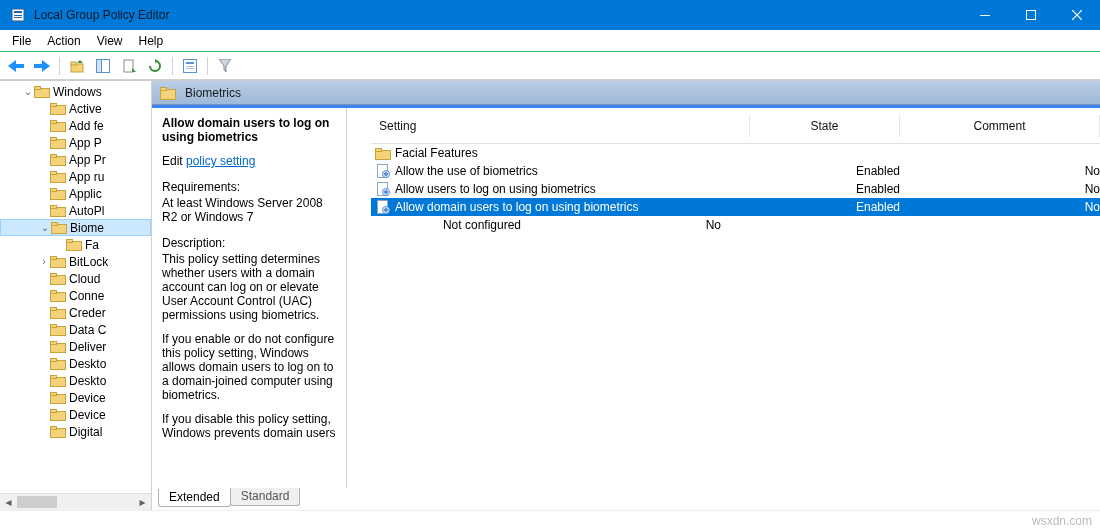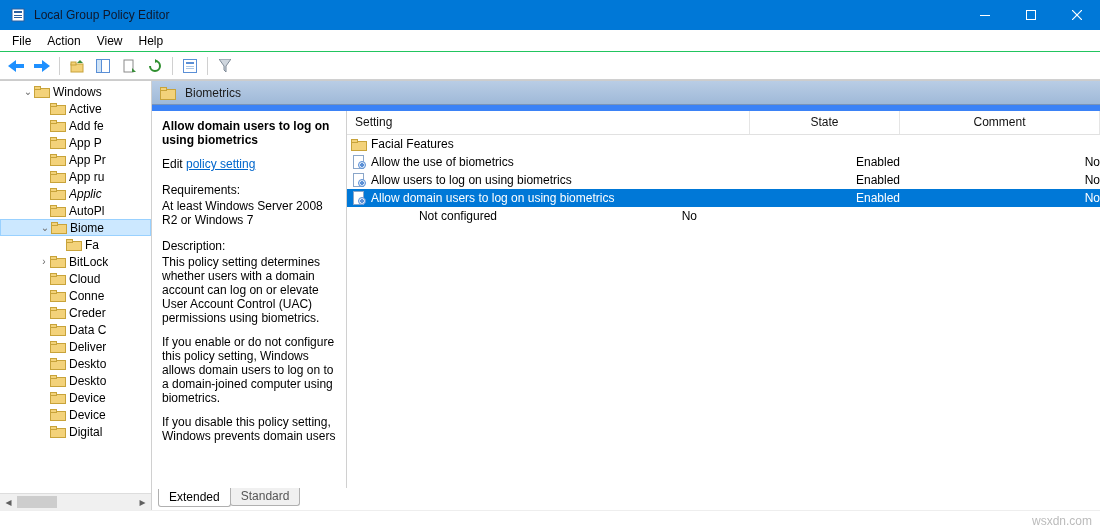--- a/index.html
+++ b/index.html
@@ -34,33 +34,33 @@
 .tree-label { overflow: hidden; text-overflow: clip; }
 .tree-scroll-h { position:absolute; bottom:0; left:0; right:0; height:17px; background:#f0f0f0; border-top:1px solid #ddd; display:flex; }
 .tree-scroll-h .arrow { width:17px; display:flex; align-items:center; justify-content:center; color:#606060; background:#f0f0f0; }
 .tree-scroll-h .track { flex:1; position:relative; }
 .tree-scroll-h .thumb { position:absolute; left:0; width:40px; top:2px; bottom:2px; background:#cdcdcd; }
 
 
 .detail { flex: 1; display: flex; flex-direction: column; }
 .cat-header { height: 24px; background: linear-gradient(#b9cde5, #9fb9d8); border-bottom: 1px solid #7a94b8; display: flex; align-items: center; padding-left: 8px; gap:6px; }
 .cat-header span { color: #1b1b1b; }
-.detail-body { flex: 1; display: flex; border-top: 6px solid #3b82f6; }
+.detail-body { flex: 1; display: flex; border-top: 3px solid #3b82f6; gap: 24px; }
 
 
 .desc-pane { width: 195px; border-right: 1px solid #d0d0d0; padding: 8px 10px; overflow: hidden; }
 .desc-title { font-weight: 600; margin-bottom: 10px; }
 .desc-editlink { color: #0066cc; text-decoration: underline; cursor: pointer; }
 .desc-section-label { margin-top: 12px; }
 .desc-text { margin-top: 2px; }
 .desc-para { margin-top: 10px; }
 
 
 .list-pane { flex: 1; display: flex; flex-direction: column; }
-.list-header { display: flex; height: 24px; border-bottom: 1px solid #e1e1e1; }
+.list-header { display: flex; height: 36px; border-bottom: 1px solid #e1e1e1; align-items:center; }
 .list-header div { border-right: 1px solid #e5e5e5; padding: 4px 8px; color:#111; }
 .col-setting { flex: 1; }
 .col-state { width: 150px; text-align:center; }
 .col-comment { width: 200px; text-align:center; }
 .list-rows { flex:1; overflow:hidden;text-align:right; }
 .list-row { display: flex; height: 18px; align-items: center; cursor: default; }
 .list-row.selected { background: #0078d7; color: #fff; }
 .list-row .c-setting { flex: 1; display:flex; align-items:center; padding-left:4px; gap:4px; white-space:nowrap; overflow:hidden; }
 .list-row .c-state { width: 150px; }
 .list-row .c-comment { width: 200px; }
@@ -229,21 +229,21 @@
         <div class="tree-row" style="padding-left: 38px;">
           <span class="expander"></span>
           <span class="folder-icon">
             <svg width="16" height="13">
               <rect x="0.5" y="3.5" width="15" height="9" fill="#f3d27a" stroke="#c8a33a"></rect>
               <rect x="0.5" y="1.5" width="6" height="3" fill="#f3d27a" stroke="#c8a33a"></rect>
             </svg>
           </span>
           <span class="tree-label">App ru</span>
         </div>
-        <div class="tree-row" style="padding-left: 38px; font-style: italic;">
+        <div class="tree-row" style="padding-left: 38px;">
           <span class="expander"></span>
           <span class="folder-icon">
             <svg width="16" height="13">
               <rect x="0.5" y="3.5" width="15" height="9" fill="#f3d27a" stroke="#c8a33a"></rect>
               <rect x="0.5" y="1.5" width="6" height="3" fill="#f3d27a" stroke="#c8a33a"></rect>
             </svg>
           </span>
           <span class="tree-label">Applic</span>
         </div>
         <div class="tree-row" style="padding-left: 38px;">

